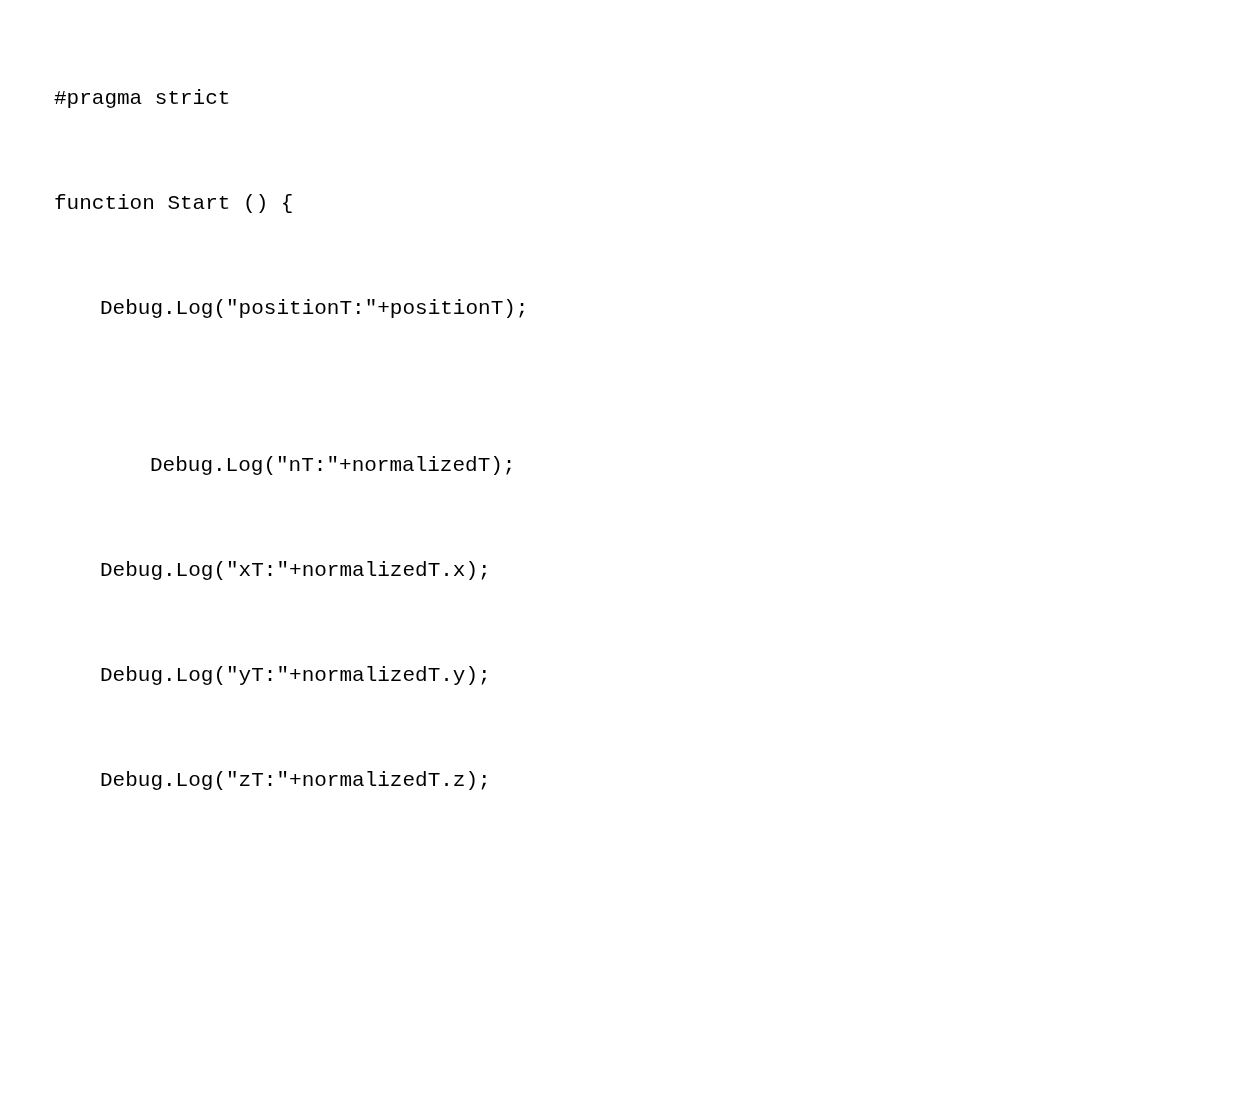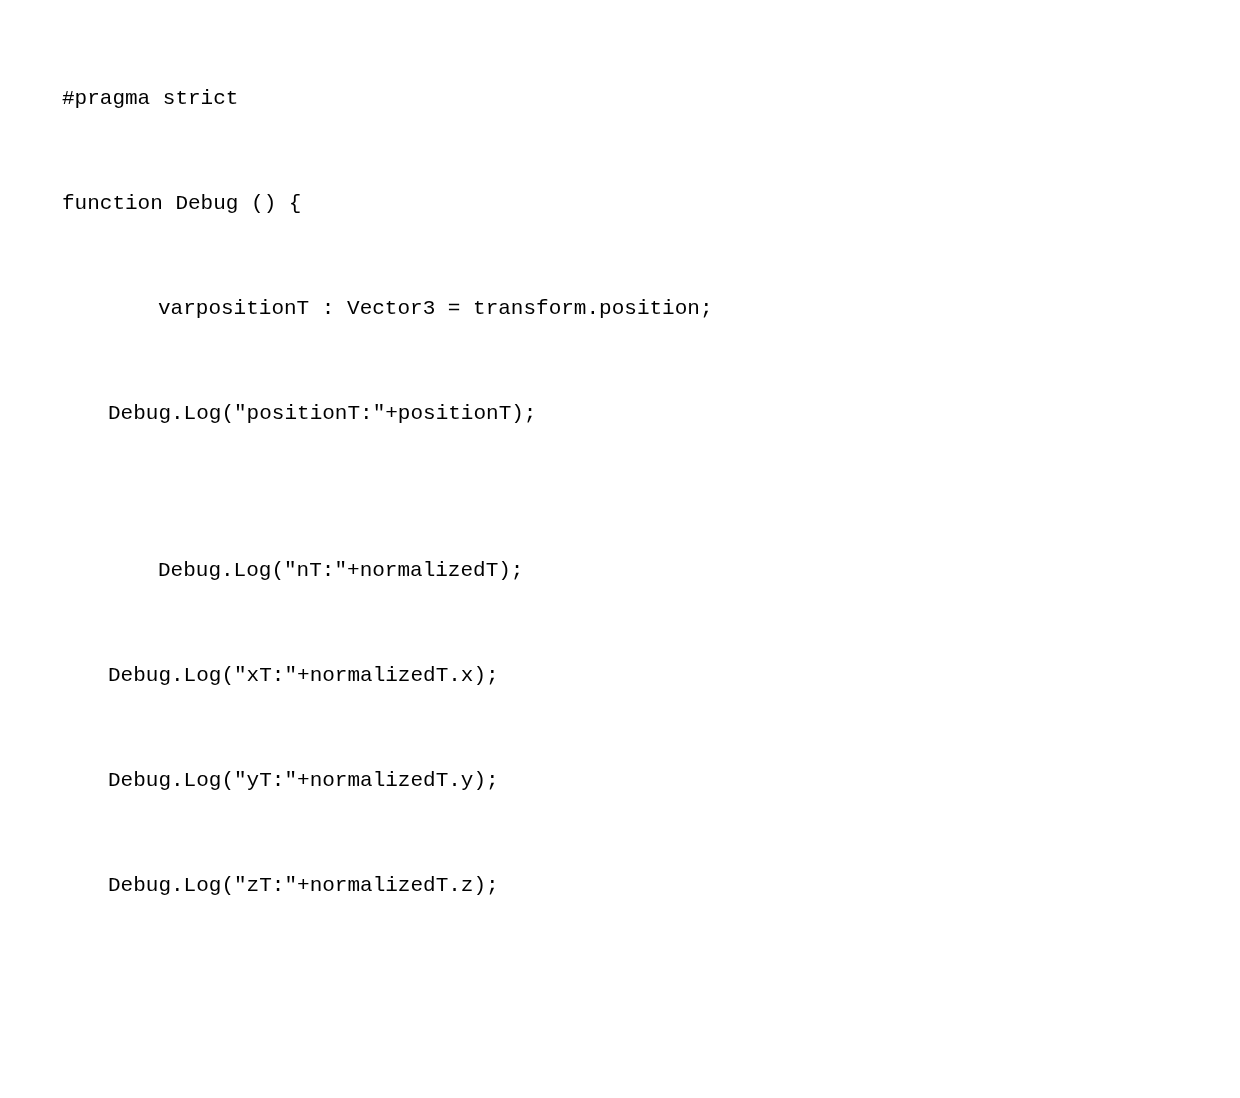--- a/index.html
+++ b/index.html
@@ -12,39 +12,37 @@
       line-height: 2.5;
       width: 1240px;
     }
     .code-container {
       padding: 20px 0 20px 0;
       white-space: pre;
     }
     .line {
       display: block;
       padding-left: 54px;
-      margin-left: 8px;
     }
     .indent1 {
       padding-left: 54px;
     }
     .indent2 {
       padding-left: 100px;
     }
     .indent3 {
       padding-left: 150px;
     }
   </style>
 </head>
 <body>
 
 <div class="code-container">
 <span class="line indent1">#pragma strict</span>
-<span class="line indent1">function Debug () {</span>
-<span class="line indent3">varpositionT : Vector3 = transform.position;</span>
+<span class="line indent1">function Start () {</span>
 <span class="line indent2">Debug.Log("positionT:"+positionT);</span>
 <span class="line indent1"></span>
 <span class="line indent3">Debug.Log("nT:"+normalizedT);</span>
 <span class="line indent2">Debug.Log("xT:"+normalizedT.x);</span>
 <span class="line indent2">Debug.Log("yT:"+normalizedT.y);</span>
 <span class="line indent2">Debug.Log("zT:"+normalizedT.z);</span>
 <span class="line indent1"></span>
 
 
 

